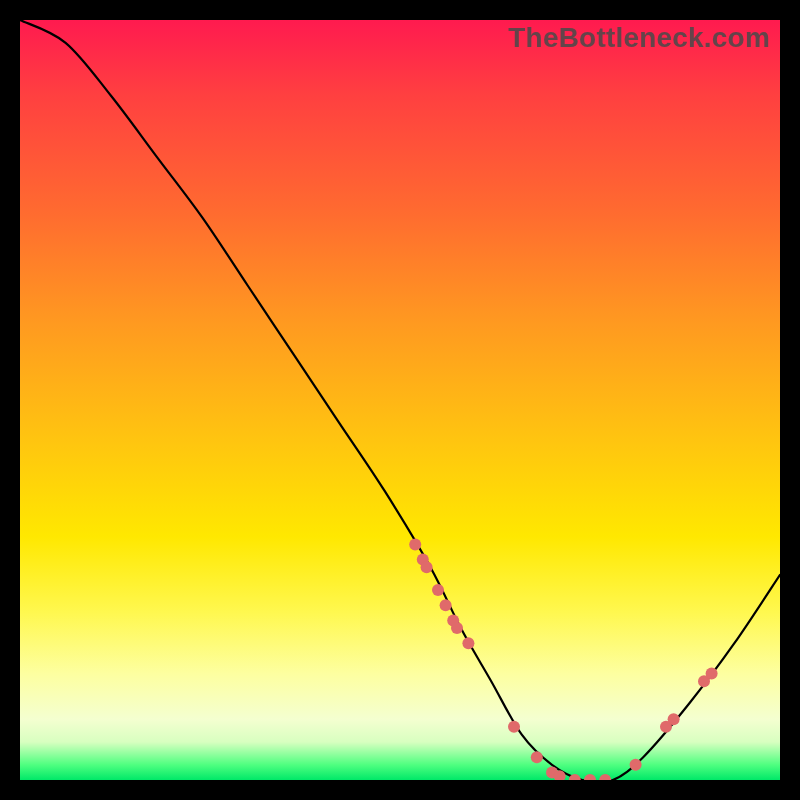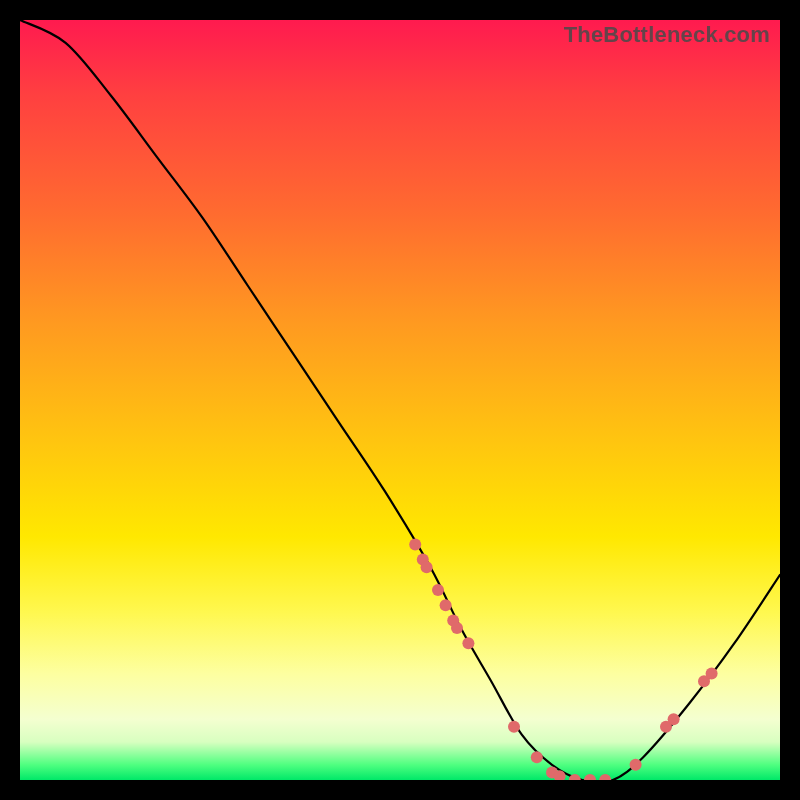--- a/index.html
+++ b/index.html
@@ -30,21 +30,21 @@
       #d8ffc0 95%,
       #4fff80 98%,
       #00e868 100%
     );
   }
   .watermark {
     position: absolute;
     right: 10px;
     top: 2px;
     color: #4a4a4a;
-    font-size: 22px;
+    font-size: 28px;
     font-weight: 600;
     letter-spacing: 0.2px;
     opacity: 0.85;
   }
   svg.curve {
     position: absolute;
     left: 0;
     top: 0;
     width: 760px;
     height: 760px;

